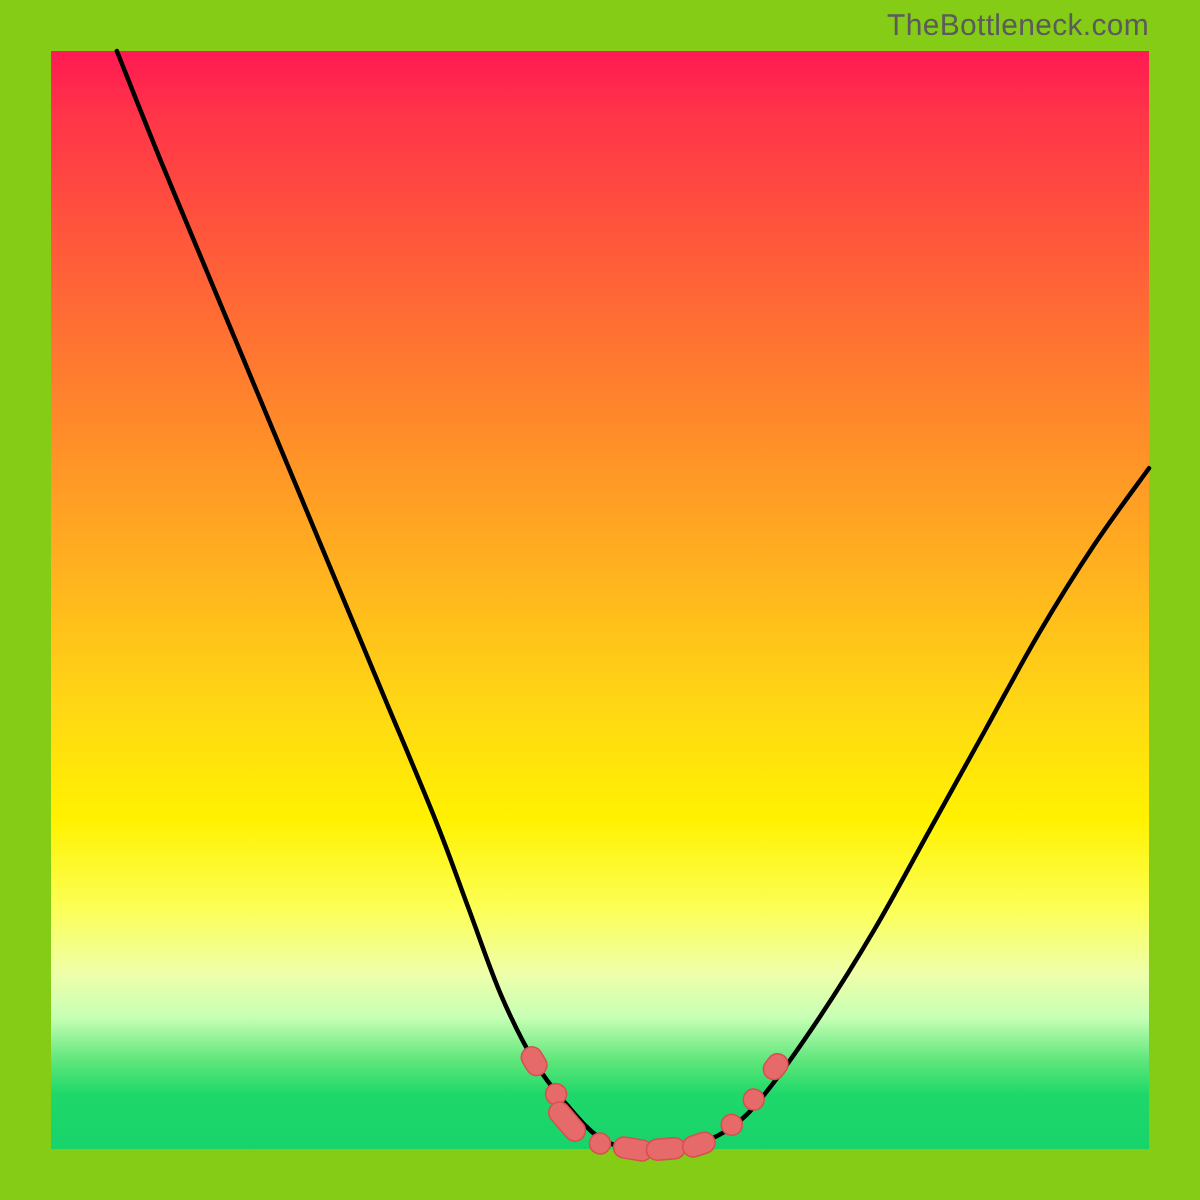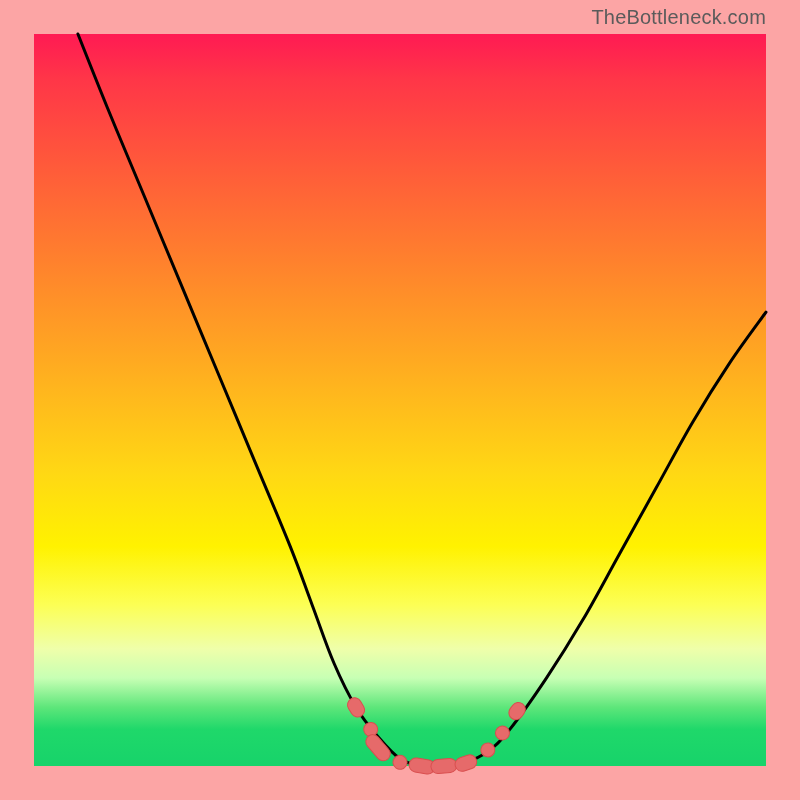--- a/index.html
+++ b/index.html
@@ -8,21 +8,21 @@
     width: 800px;
     height: 800px;
     overflow: hidden;
     background: #000;
     font-family: Arial, Helvetica, sans-serif;
   }
   .frame {
     position: relative;
     width: 800px;
     height: 800px;
-    background: #fca5a5;
+    background: #84cc16;
   }
   .plot-area {
     position: absolute;
     left: 34px;
     top: 34px;
     width: 732px;
     height: 732px;
     
     background: linear-gradient(
       to bottom,

